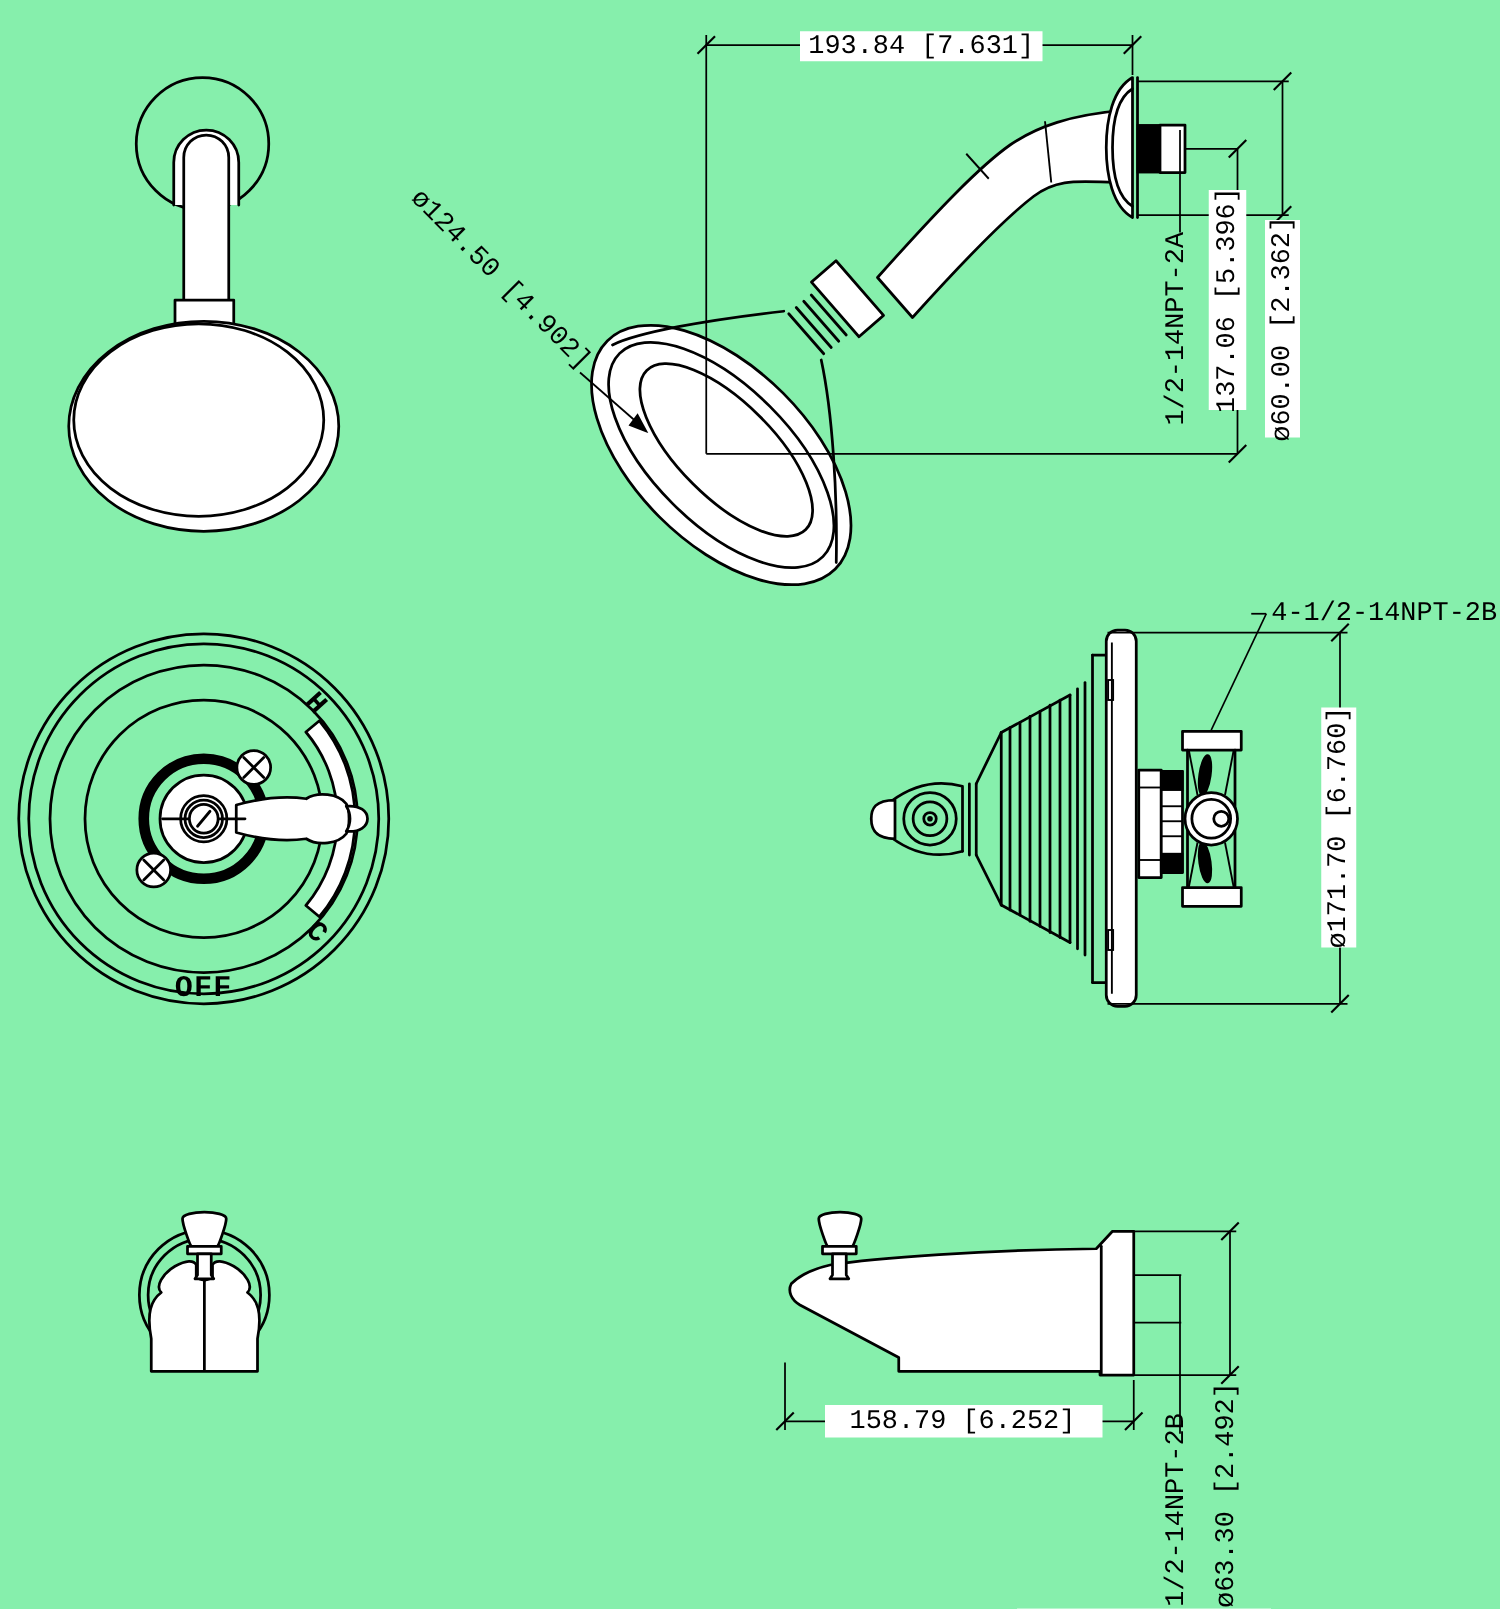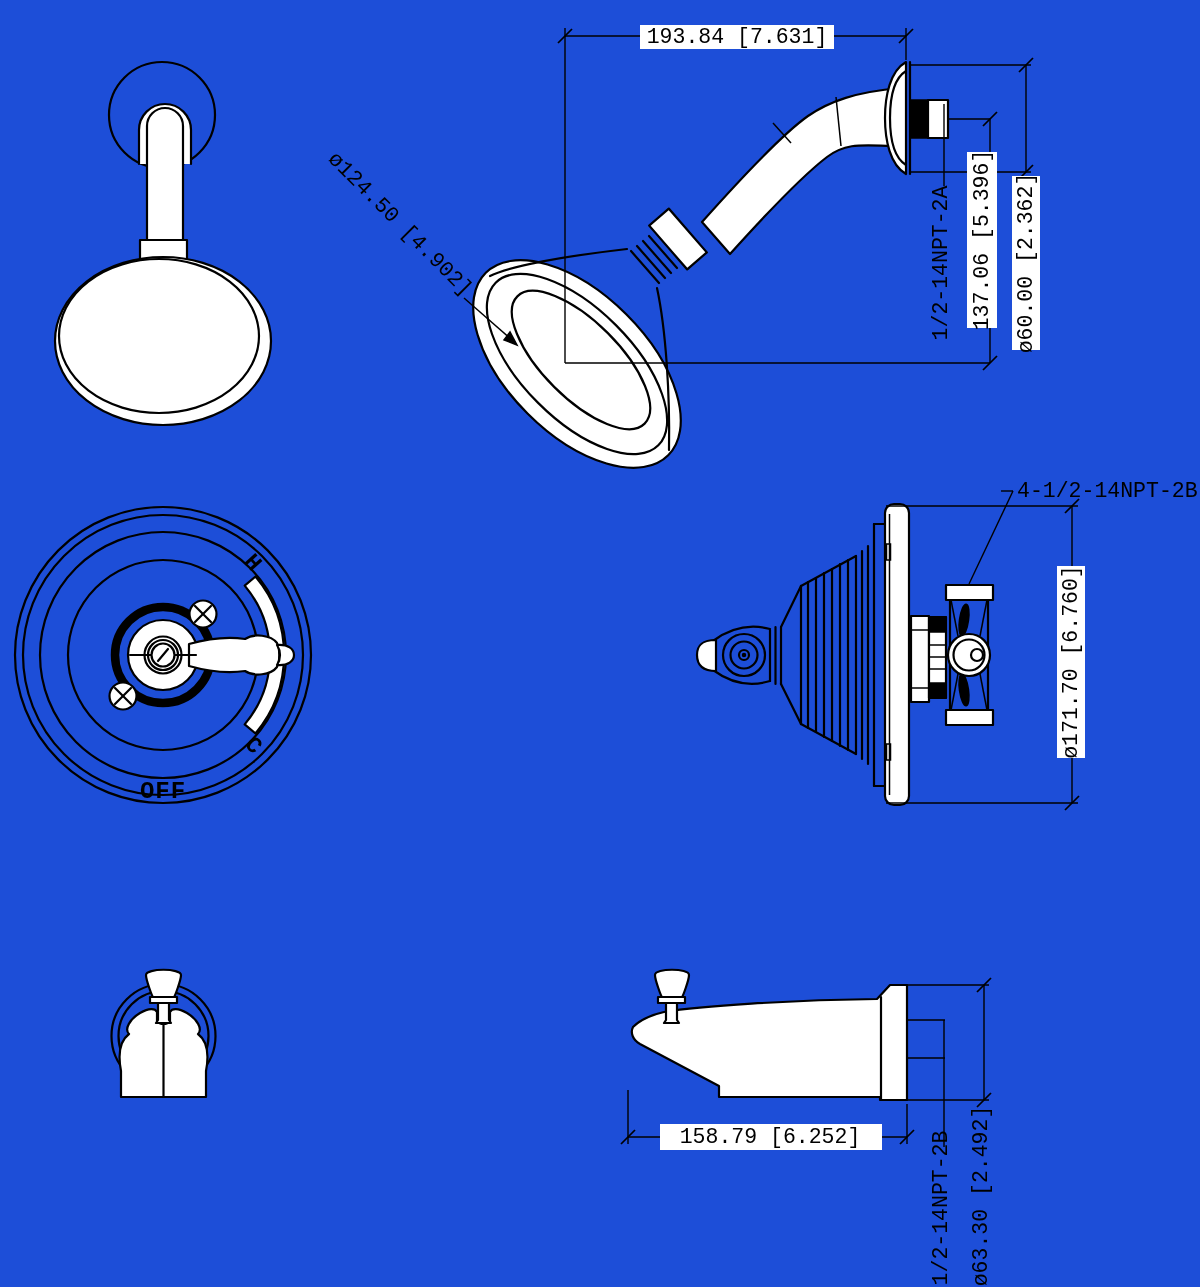--- a/index.html
+++ b/index.html
@@ -1,16 +1,16 @@
 <!DOCTYPE html>
 <html><head>
 <meta charset="utf-8">
 <style>
   html,body{margin:0;padding:0;background:#fff;}
-  .page{width:1200px;height:1287px;background:#1d4ed8;position:relative;overflow:hidden;}
+  .page{width:1200px;height:1287px;background:#86efac;position:relative;overflow:hidden;}
   svg{display:block;}
   text{font-family:"Liberation Mono","DejaVu Sans Mono",monospace;fill:#000;}
   .dimtxt{font-size:21.5px;}
   .hcl{font-size:23px;font-weight:bold;}
   .offl{font-size:24px;font-weight:bold;letter-spacing:1px;}
   .obj{stroke:#000;stroke-width:2.2;fill:none;stroke-linecap:round;stroke-linejoin:round;}
   .objw{stroke:#000;stroke-width:2.2;fill:#fff;stroke-linecap:round;stroke-linejoin:round;}
   .thin{stroke:#000;stroke-width:1.5;fill:none;}
   .dim{stroke:#000;stroke-width:1.4;fill:none;}
   .tick{stroke:#000;stroke-width:1.7;fill:none;}

